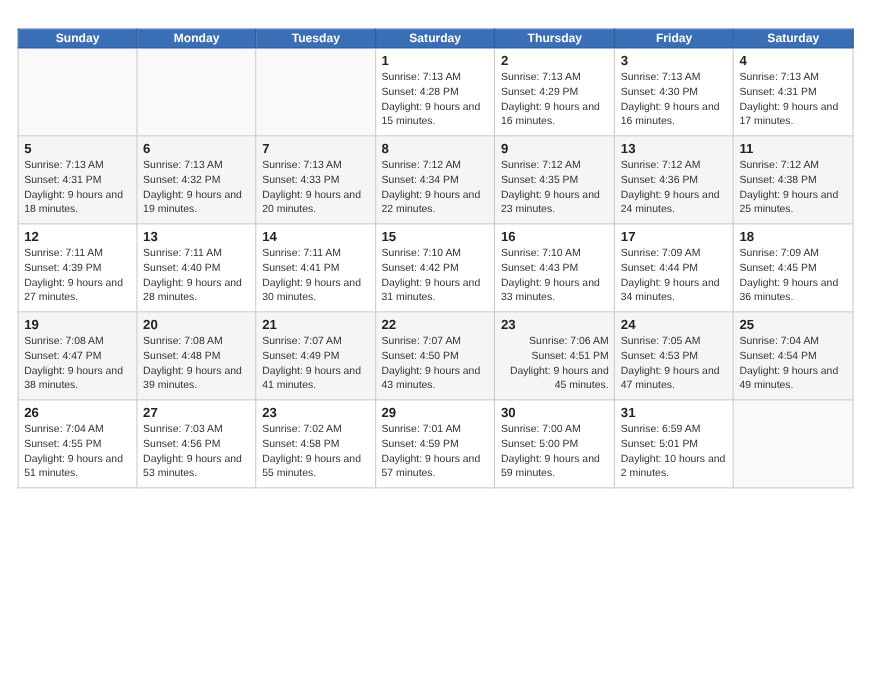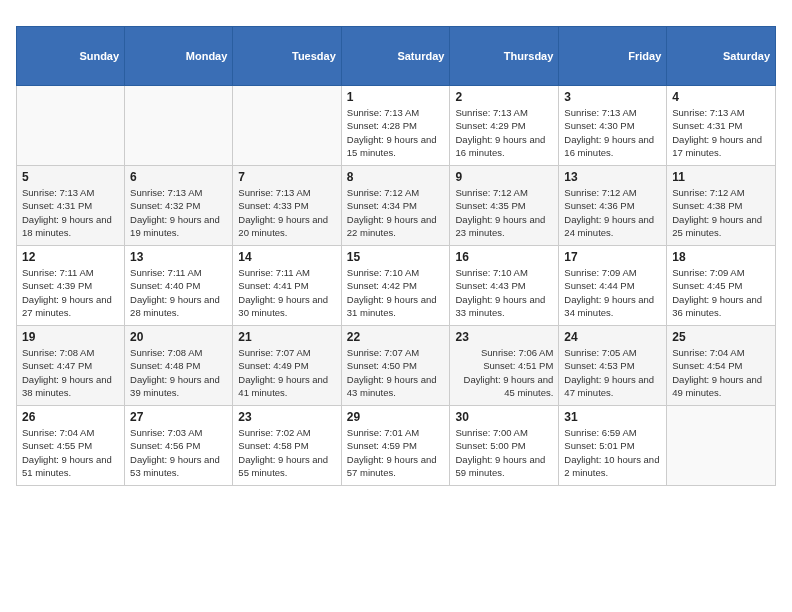--- a/index.html
+++ b/index.html
@@ -38,22 +38,22 @@
       color: #555;
     }
     table {
       width: 100%;
       border-collapse: collapse;
       font-size: 10px;
     }
     thead tr th {
       background-color: #3a6eb5;
       color: #fff;
-      text-align: right;
-      padding: 23px 5px;
+      text-align: center;
+      padding: 2px 5px;
       font-size: 11px;
       font-weight: bold;
       border: 1px solid #2a5ea0;
     }
     tbody tr td {
       vertical-align: top;
       border: 1px solid #ccc;
       padding: 4px 5px;
       min-height: 70px;
       height: 80px;

